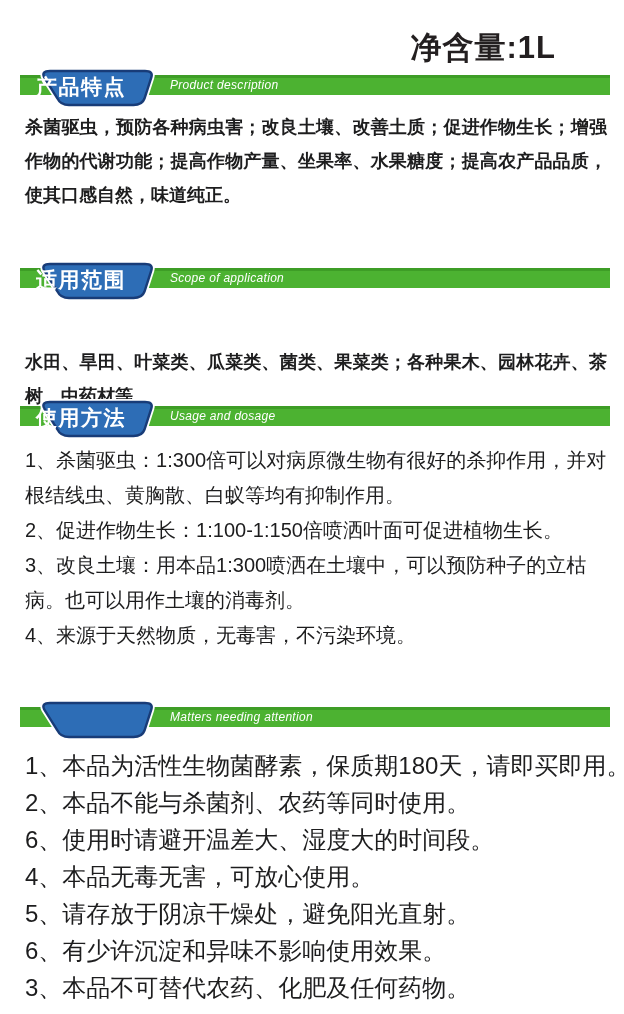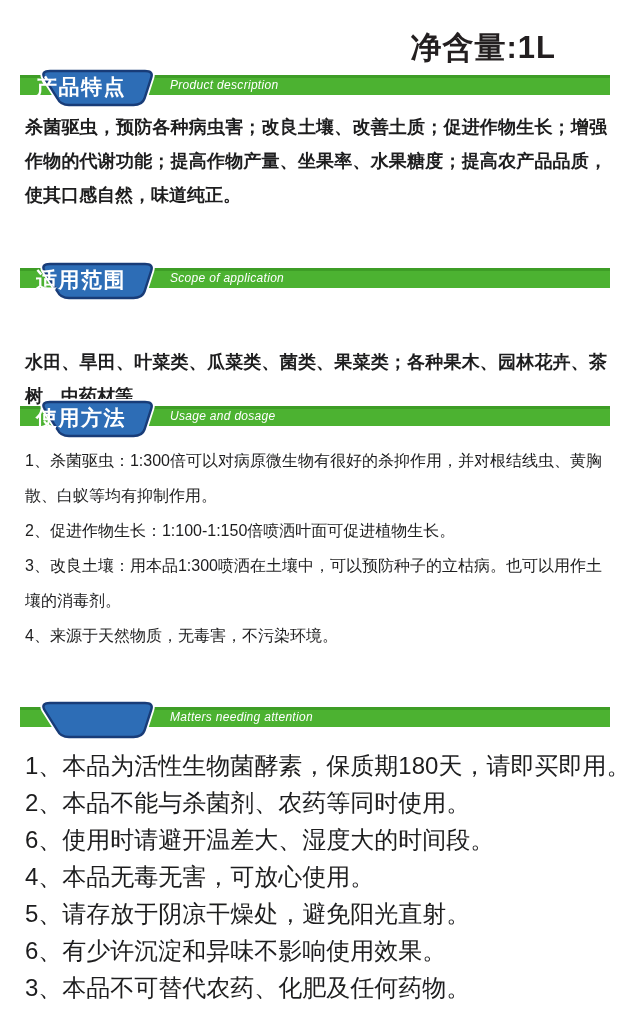--- a/index.html
+++ b/index.html
@@ -41,21 +41,21 @@
     font-size:21px;font-weight:700;letter-spacing:1.5px;
     line-height:30px;white-space:nowrap;
   }
   .body-text{
     position:absolute;left:25px;width:582px;
     font-size:18px;line-height:34px;font-weight:700;
     color:var(--text,#1d1d1e);
     text-align:justify;
   }
   .list-block{position:absolute;left:25px;width:582px;}
-  .usage-item{font-size:16px;line-height:35px;font-weight:500;}
+  .usage-item{font-size:20px;line-height:35px;font-weight:500;}
   .note-item{font-size:24px;line-height:37px;font-weight:400;white-space:nowrap;}
 </style>
 </head>
 <body>
 
 <div id="page">
 
   <div class="net-content">净含量:1L</div>
 
   <div class="section-header" style="top:68px;">

